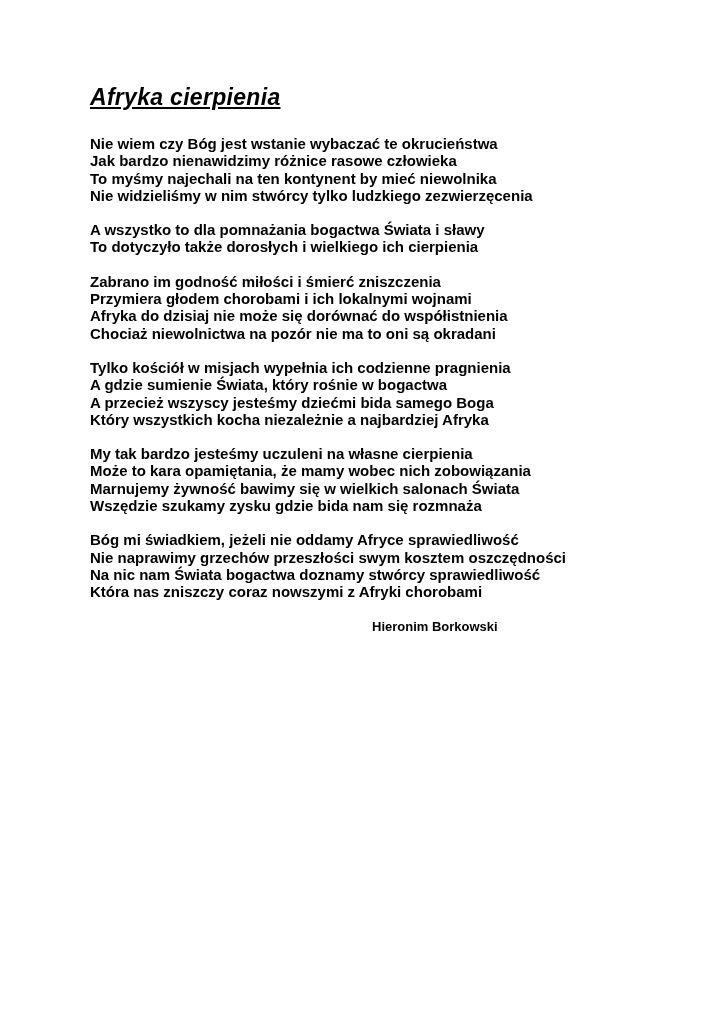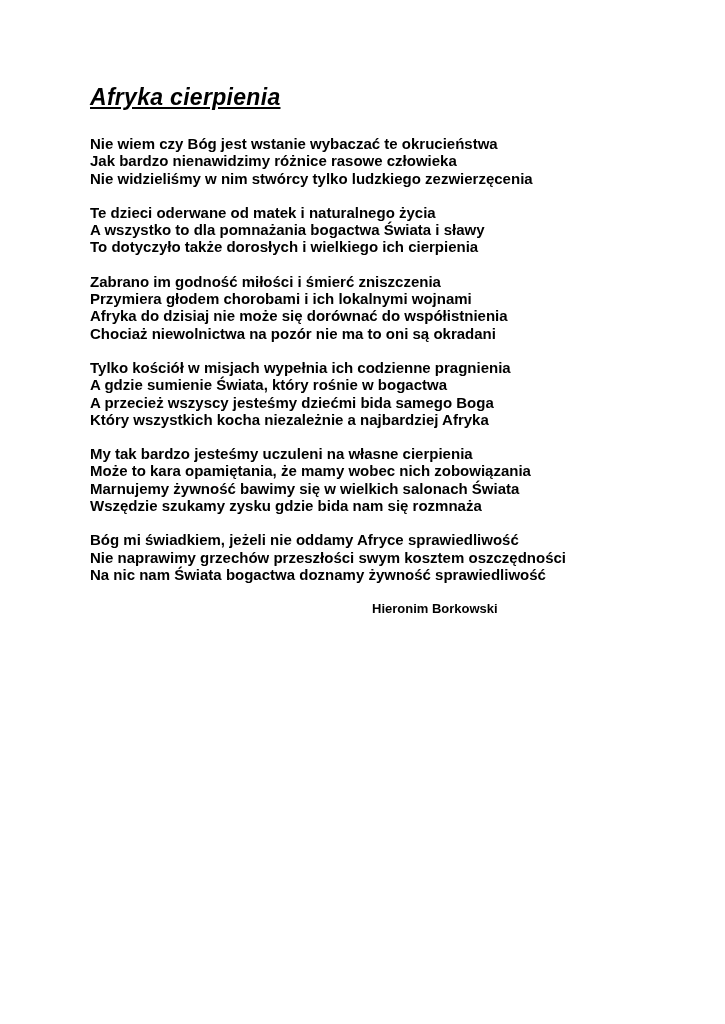--- a/index.html
+++ b/index.html
@@ -51,25 +51,25 @@
 <body>
 
 <div class="page">
   <div class="content">
 
     <h1 class="title">Afryka cierpienia</h1>
 
     <div class="stanza">
       <div class="line">Nie wiem czy Bóg jest wstanie wybaczać te okrucieństwa</div>
       <div class="line">Jak bardzo nienawidzimy różnice rasowe człowieka</div>
+      <div class="line">To myśmy najechali na ten kontynent by mieć niewolnika</div>
       <div class="line">Nie widzieliśmy w nim stwórcy tylko ludzkiego zezwierzęcenia</div>
     </div>
 
     <div class="stanza">
-      <div class="line">Te dzieci oderwane od matek i naturalnego życia</div>
       <div class="line">A wszystko to dla pomnażania bogactwa Świata i sławy</div>
       <div class="line">To dotyczyło także dorosłych i wielkiego ich cierpienia</div>
     </div>
 
     <div class="stanza">
       <div class="line">Zabrano im godność miłości i śmierć zniszczenia</div>
       <div class="line">Przymiera głodem chorobami i ich lokalnymi wojnami</div>
       <div class="line">Afryka do dzisiaj nie może się dorównać do współistnienia</div>
       <div class="line">Chociaż niewolnictwa na pozór nie ma to oni są okradani</div>
     </div>
@@ -84,19 +84,20 @@
     <div class="stanza">
       <div class="line">My tak bardzo jesteśmy uczuleni na własne cierpienia</div>
       <div class="line">Może to kara opamiętania, że mamy wobec nich zobowiązania</div>
       <div class="line">Marnujemy żywność bawimy się w wielkich salonach Świata</div>
       <div class="line">Wszędzie szukamy zysku gdzie bida nam się rozmnaża</div>
     </div>
 
     <div class="stanza">
       <div class="line">Bóg mi świadkiem, jeżeli nie oddamy Afryce sprawiedliwość</div>
       <div class="line">Nie naprawimy grzechów przeszłości swym kosztem oszczędności</div>
-      <div class="line">Na nic nam Świata bogactwa doznamy żywność sprawiedliwość</div>
+      <div class="line">Na nic nam Świata bogactwa doznamy stwórcy sprawiedliwość</div>
+      <div class="line">Która nas zniszczy coraz nowszymi z Afryki chorobami</div>
     </div>
 
     <div class="signature">Hieronim Borkowski</div>
 
   </div>
 </div>
 
 </body></html>

